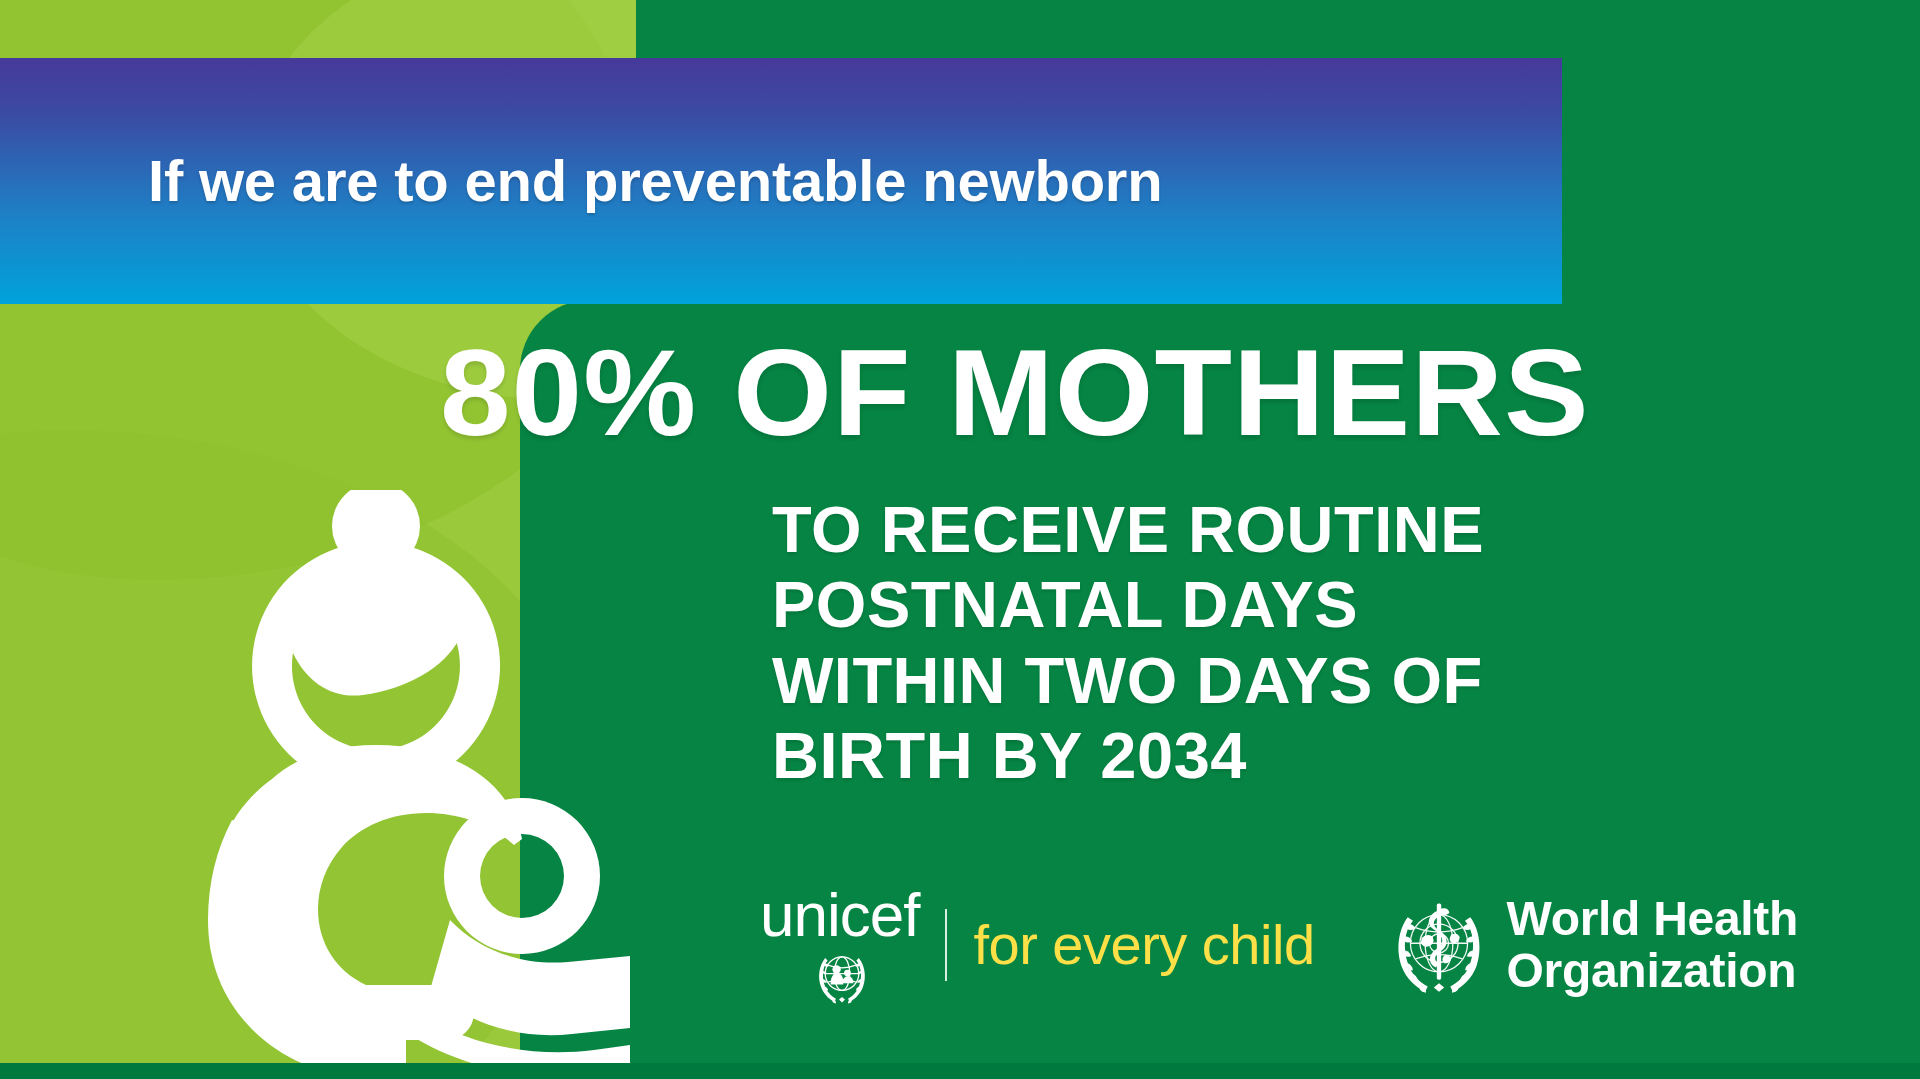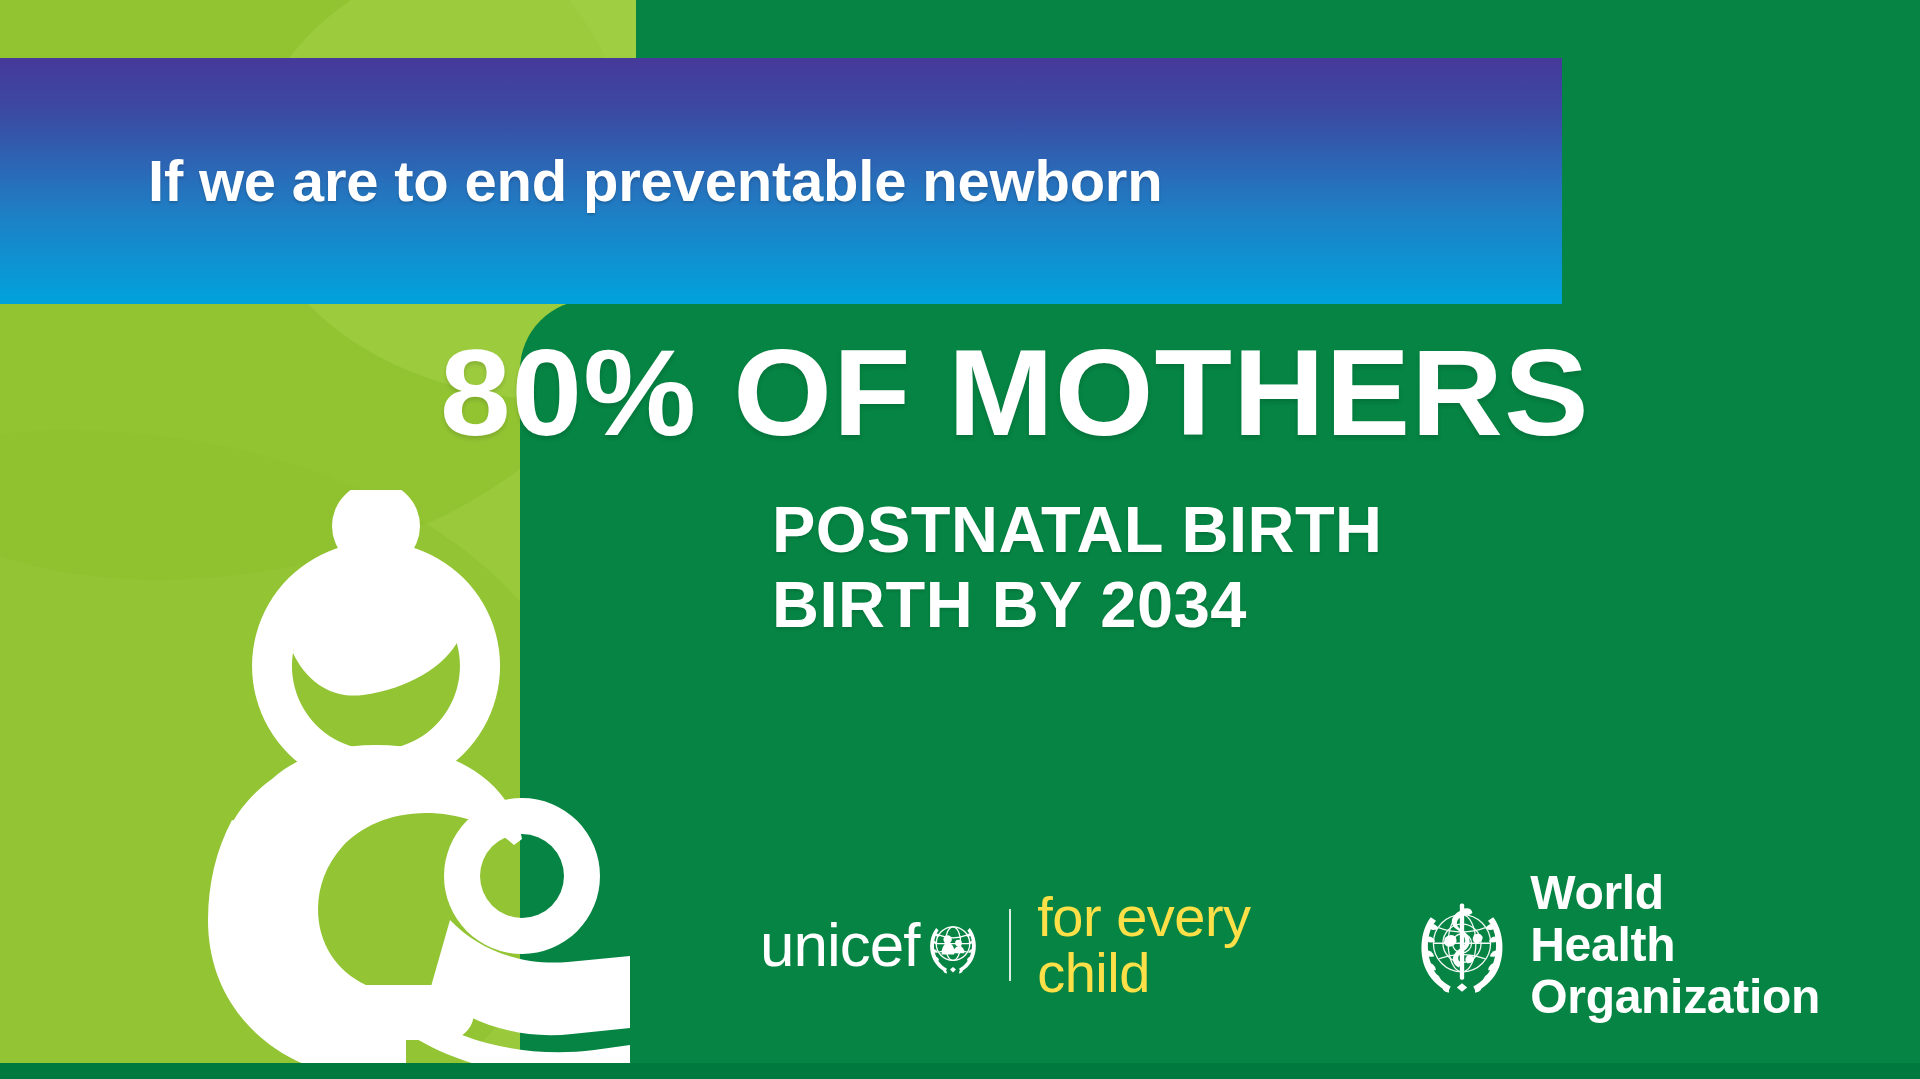--- a/index.html
+++ b/index.html
@@ -85,21 +85,21 @@
     position:absolute; left:150px; top:490px;
     width:480px; height:590px;
   }
 
   
   .logos {
     position:absolute; left:760px; top:880px;
     width:1060px; height:130px;
     display:flex; align-items:center;
   }
-  .unicef-lockup { display:flex; align-items:flex-end; gap:0px; }
+  .unicef-lockup { display:flex; align-items:center; gap:0px;flex-direction:column; }
   .unicef-word {
     color:#ffffff; font-size:62px; line-height:1;
     letter-spacing:-1px; font-weight:400;
   }
   .unicef-emblem { width:60px; height:60px; margin-left:4px; }
   .logo-divider {
     width:2px; height:72px; background:#ffffff; opacity:.85;
     margin:0 26px;
   }
   .unicef-tagline {
@@ -130,21 +130,23 @@
 
   <div class="banner">
     <div class="banner-text">
       <div>If we are to end preventable newborn</div>
     </div>
   </div>
 
   <div class="headline">80% OF MOTHERS</div>
 
   <div class="subhead">
-    <div>POSTNATAL BIRTH</div>
+    <div>TO RECEIVE ROUTINE</div>
+    <div>POSTNATAL DAYS</div>
+    <div>WITHIN TWO DAYS OF</div>
     <div>BIRTH BY 2034</div>
   </div>
 
   <div class="illustration">
     <svg viewBox="0 0 480 590" width="480" height="590" aria-hidden="true">
       <g fill="#ffffff">
 
         <circle cx="226" cy="36" r="44"></circle>
 
         <path d="M226 52 a124 124 0 1 0 .1 0 Z

